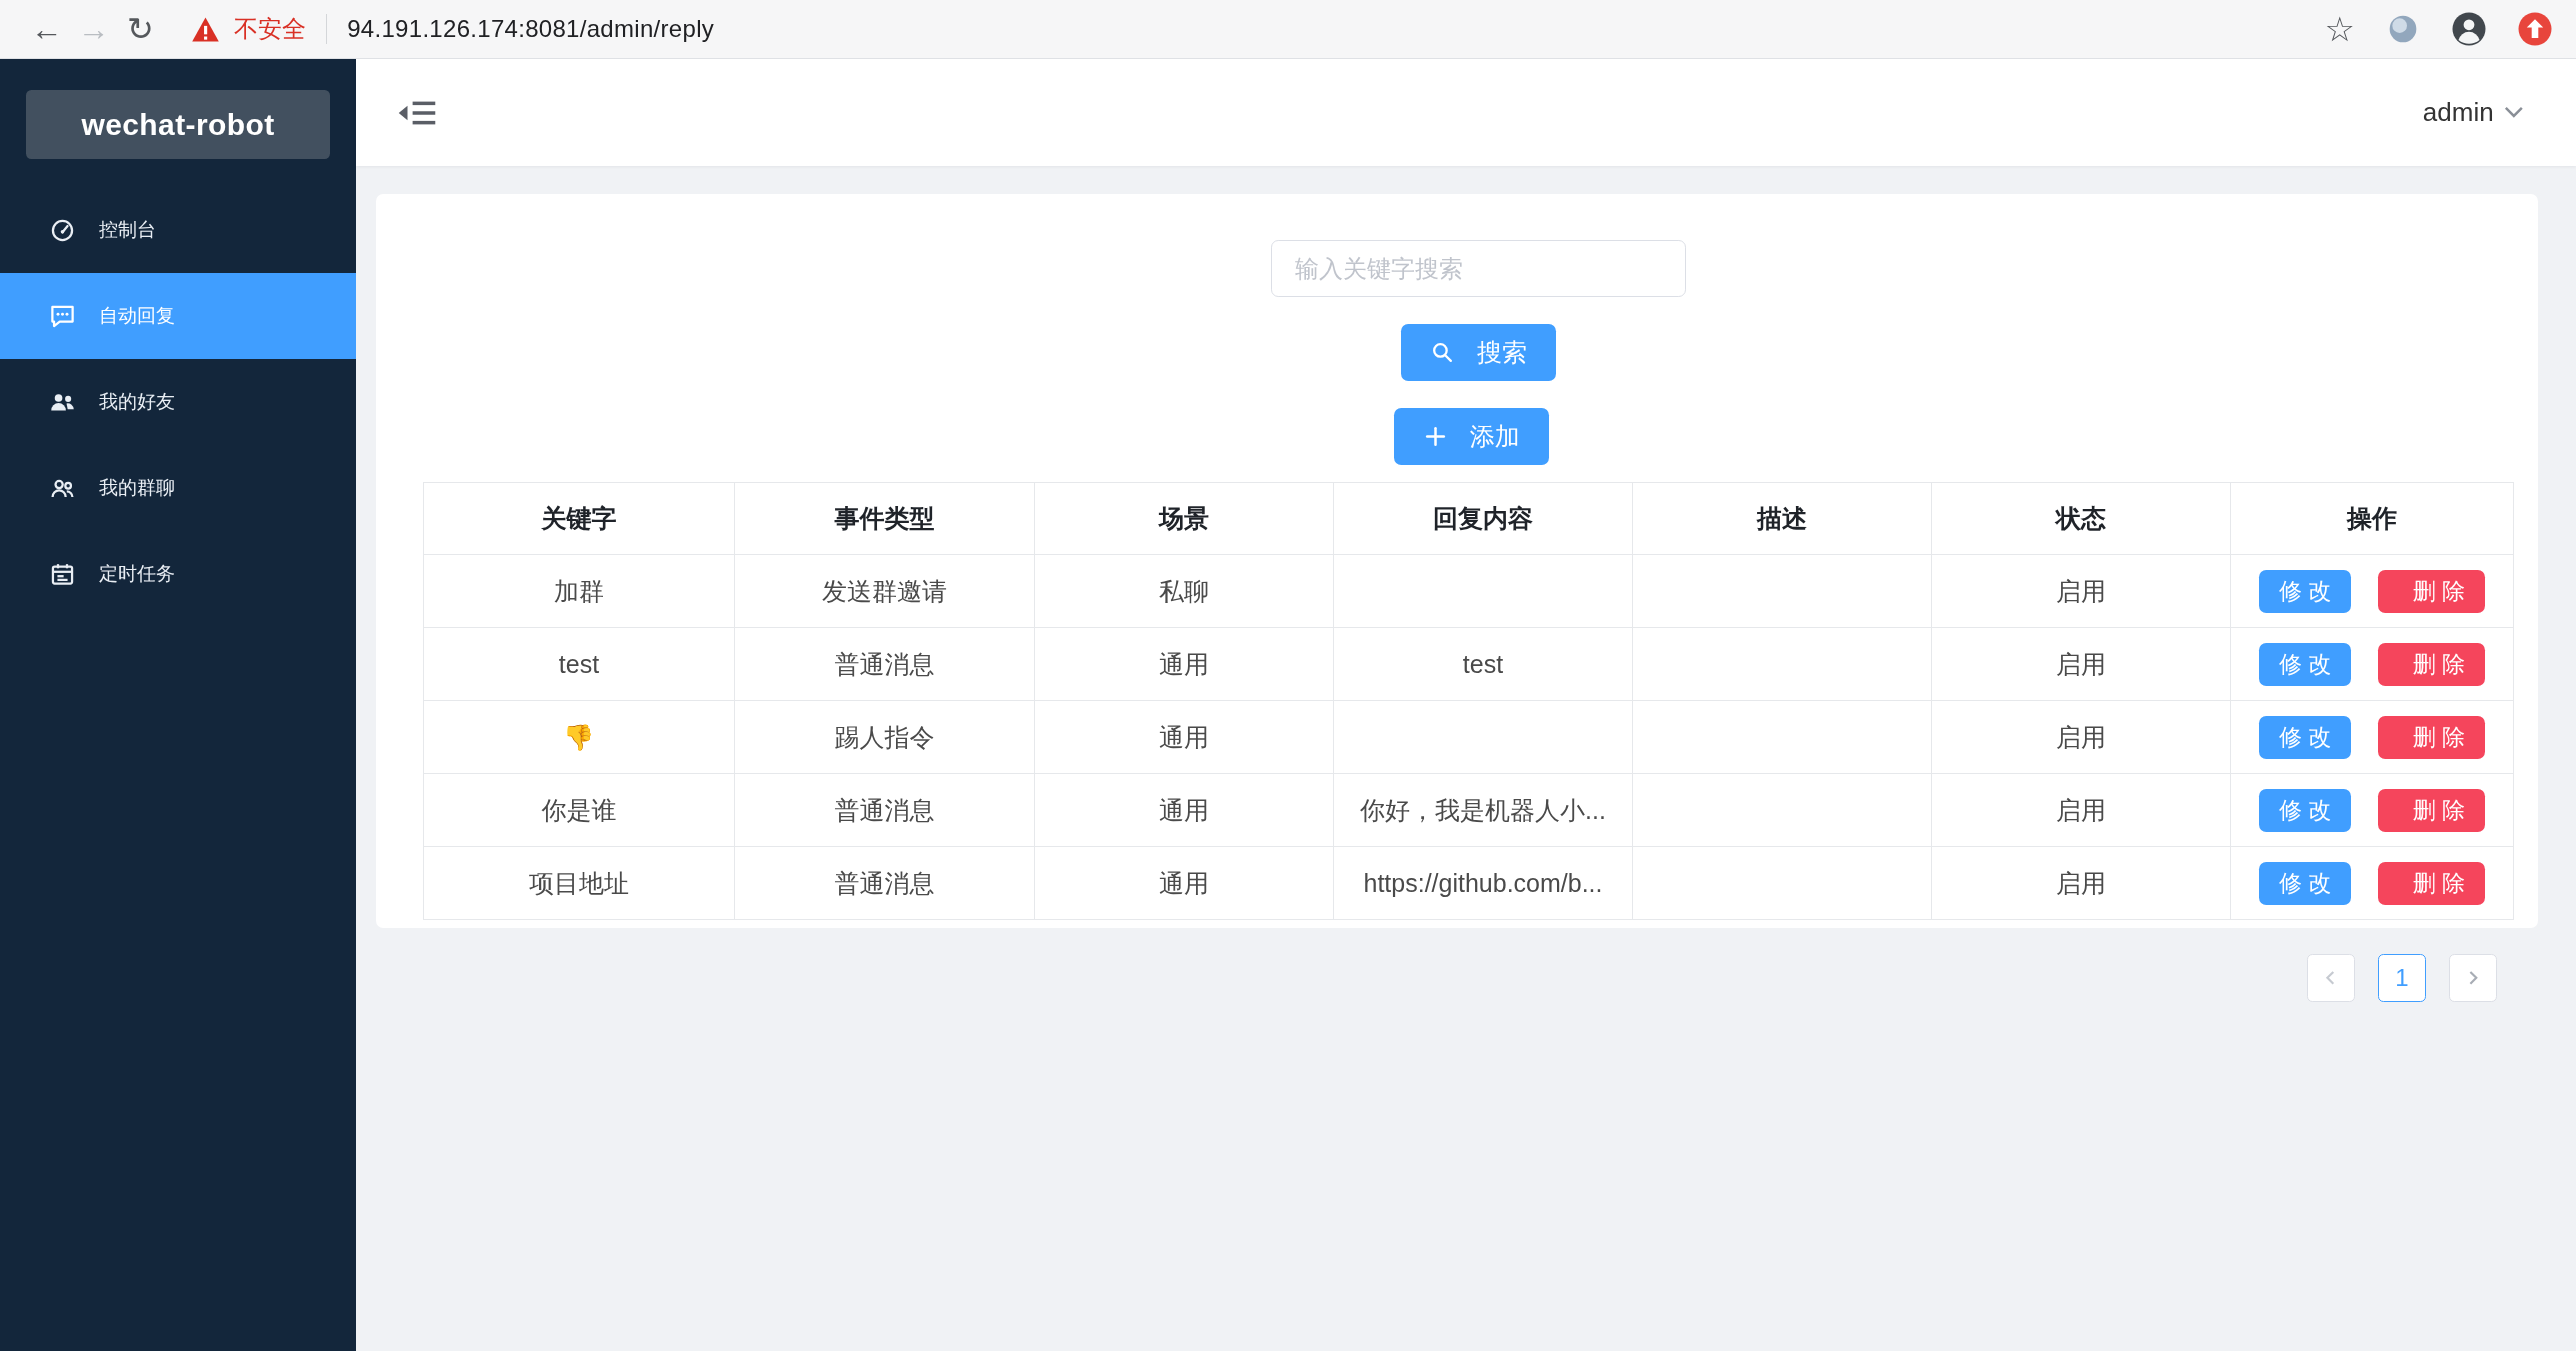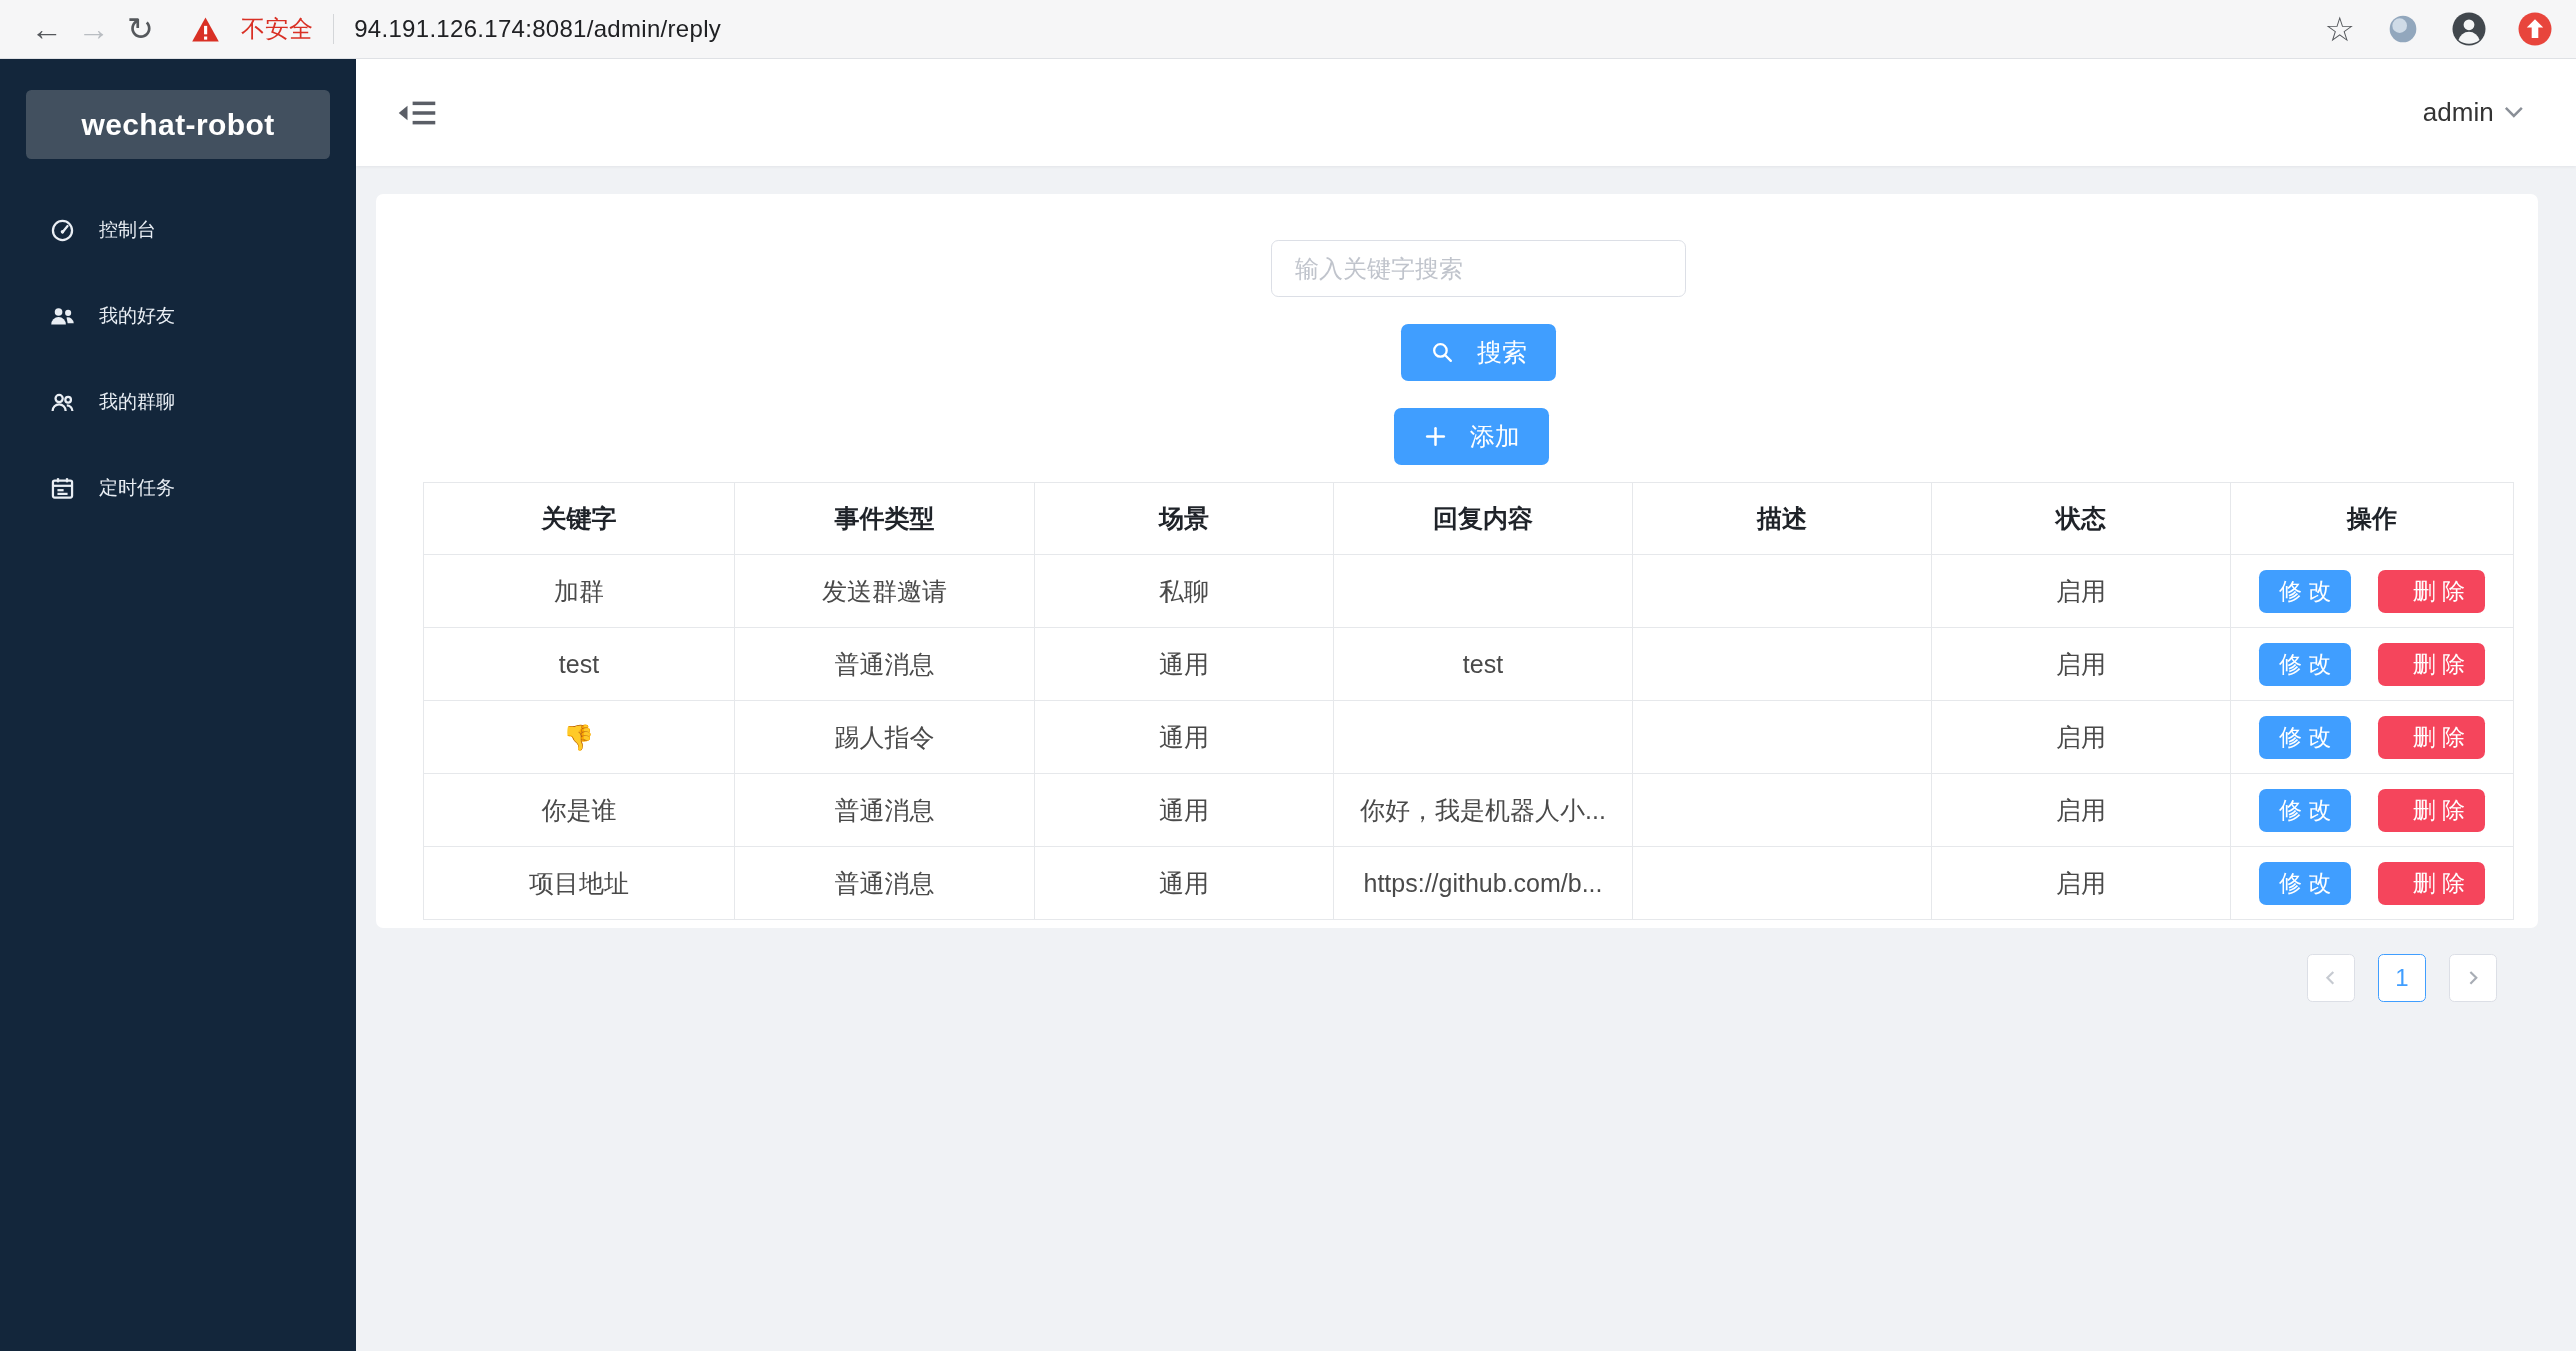--- a/index.html
+++ b/index.html
@@ -15,21 +15,21 @@
     position:absolute; top:0; left:0; width:2576px; height:59px;
     background:#f6f6f7; border-bottom:0.9px solid #dfe1e5;
     display:flex; align-items:center; padding:0 23px; z-index:50;
   }
   .nav-icon {
     width:47px; height:47px; display:flex; align-items:center; justify-content:center;
     font-size:32px; color:#55585c; border-radius:50%; cursor:pointer; flex:0 0 auto;
   }
   .nav-icon.disabled { color:#b9bdc2; }
   .security-chip {
-    display:flex; align-items:center; gap:21px; margin-left:27px;
+    display:flex; align-items:center; gap:14px; margin-left:27px;
     color:var(--color-warning,#d93025); font-size:24px; font-weight:500; cursor:pointer; flex:0 0 auto;
   }
   .addr-divider { width:1.8px; height:30px; background:#d4d6d9; margin:0 19.7px; flex:0 0 auto; }
   .url-text { font-size:24px; color:#202124; letter-spacing:0.3px; cursor:text; }
   .browser-right { margin-left:auto; display:flex; align-items:center; gap:30px; }
   .star-icon { font-size:34px; color:#55585c; cursor:pointer; line-height:1; }
   .round-icon { width:36px; height:36px; display:flex; align-items:center; justify-content:center; cursor:pointer; }
 
   
   .sidebar {
@@ -168,20 +168,29 @@
   <nav class="menu">
     <div class="menu-item">
       <svg width="27" height="27" viewBox="0 0 24 24">
         <circle cx="12" cy="12" r="8.5" fill="none" stroke="currentColor" stroke-width="2"></circle>
         <path d="M12 13.5 L16.5 8" stroke="currentColor" stroke-width="2" stroke-linecap="round" fill="none"></path>
         <circle cx="12" cy="13.2" r="1.6" fill="currentColor"></circle>
       </svg>
       <span>控制台</span>
     </div>
 
+    <div class="menu-item active">
+      <svg width="27" height="27" viewBox="0 0 24 24">
+        <path d="M3 3.5h18v13H9.5L4.5 20.5v-4H3z" fill="none" stroke="currentColor" stroke-width="2" stroke-linejoin="round"></path>
+        <circle cx="8" cy="10" r="1.3" fill="currentColor"></circle>
+        <circle cx="12" cy="10" r="1.3" fill="currentColor"></circle>
+        <circle cx="16" cy="10" r="1.3" fill="currentColor"></circle>
+      </svg>
+      <span>自动回复</span>
+    </div>
 
     <div class="menu-item">
       <svg width="27" height="27" viewBox="0 0 24 24">
         <circle cx="8.5" cy="8" r="3.4" fill="currentColor"></circle>
         <path d="M2 19 a6.5 6.5 0 0 1 13 0 Z" fill="currentColor"></path>
         <circle cx="17" cy="8.8" r="2.7" fill="currentColor"></circle>
         <path d="M15.6 12.8 a5.4 5.4 0 0 1 6.4 5.2 h-5.4 Z" fill="currentColor"></path>
       </svg>
       <span>我的好友</span>
     </div>

